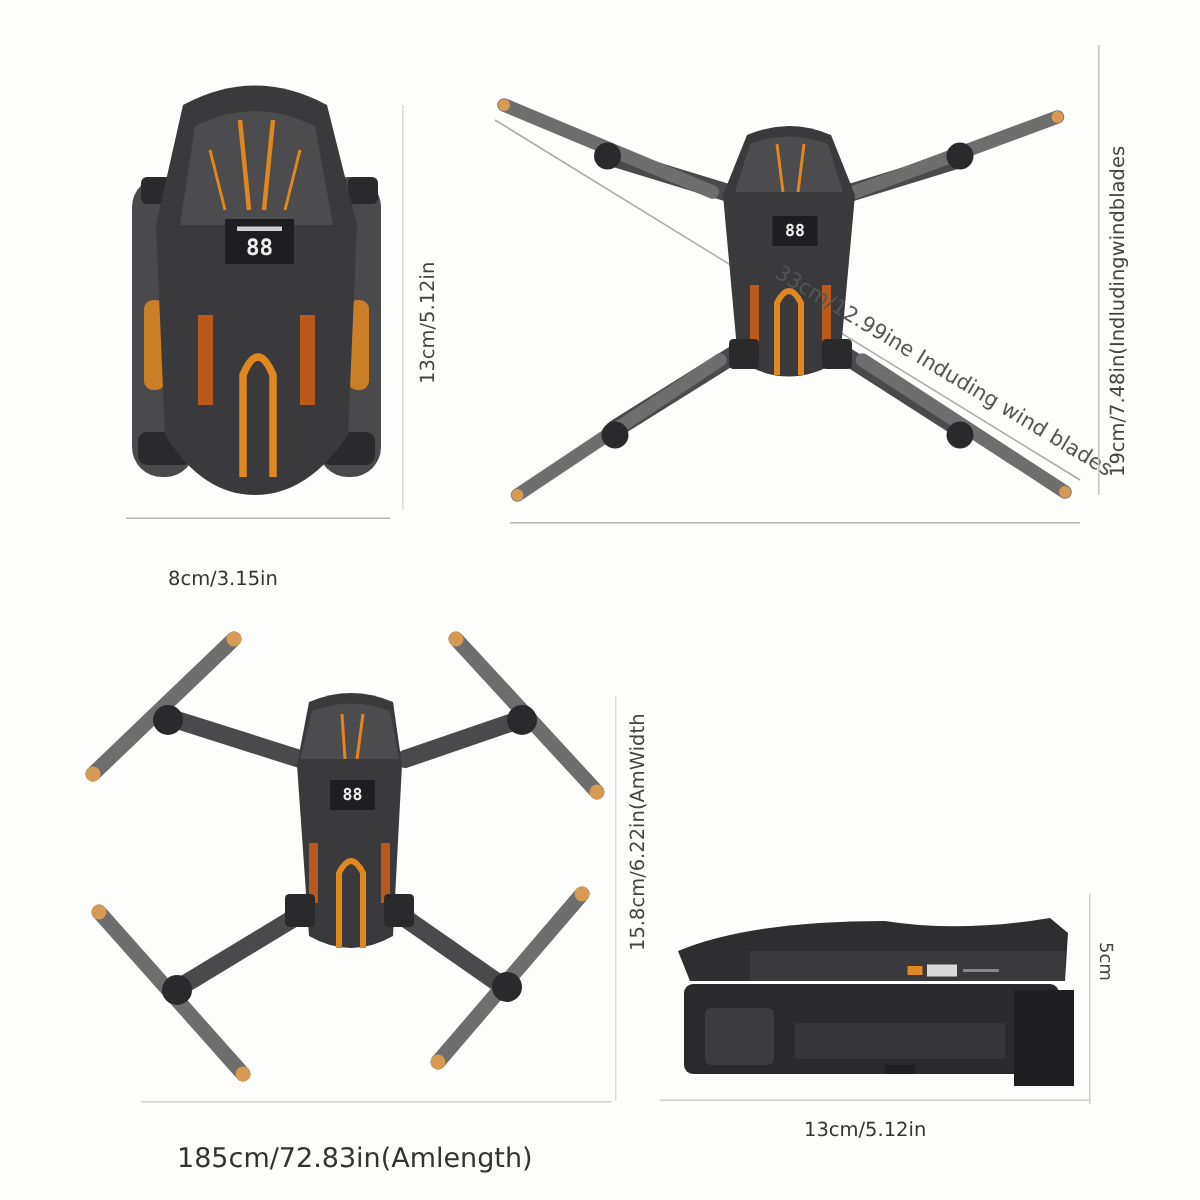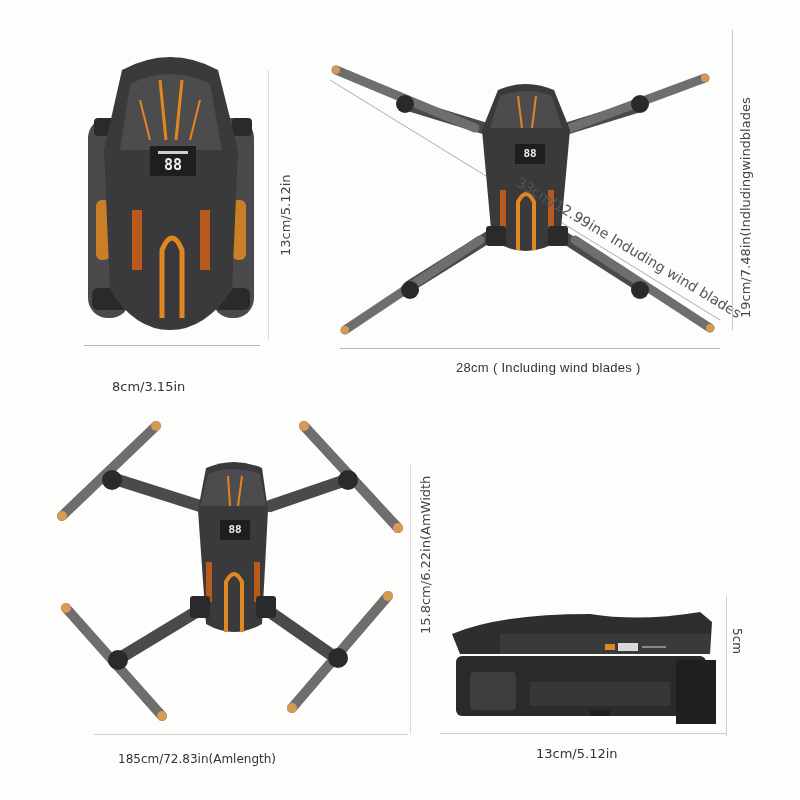--- a/index.html
+++ b/index.html
@@ -86,21 +86,20 @@
     <rect x="200" y="190" width="6" height="40" fill="#b95a1c"></rect>
     <rect x="248" y="190" width="6" height="40" fill="#b95a1c"></rect>
     <rect x="186" y="226" width="20" height="20" rx="3" fill="#2a2a2c"></rect>
     <rect x="248" y="226" width="20" height="20" rx="3" fill="#2a2a2c"></rect>
   </svg>
   <div class="abs" style="left:217px;top:147px;width:26px;text-align:center;font-weight:bold;font-size:11px;color:#eee;font-family:'DejaVu Sans Mono',monospace;">88</div>
 
   <div class="abs" style="left:222px;top:174px;font-size:14px;color:#555;white-space:nowrap;transform-origin:left top;transform:rotate(31deg);">33cm/12.99ine Induding wind blades</div>
 
   <div class="hline" style="left:40px;top:348px;width:380px;"></div>
-  <div class="label label-sans" style="left:156px;top:360px;">28cm ( Including wind blades )</div>
 
   <div class="vline" style="left:432px;top:30px;height:300px;"></div>
   <div class="vlabel" style="left:438px;top:318px;font-size:13px;">19cm/7.48in(Indludingwindblades</div>
 </div>
 
 <div class="abs" style="left:0;top:400px;width:440px;height:400px;">
   <svg width="440" height="400" style="left:0;top:0;">
 
     <line x1="200" y1="106" x2="118" y2="80" stroke="#4a4a4c" stroke-width="12" stroke-linecap="round"></line>
     <line x1="270" y1="106" x2="346" y2="80" stroke="#4a4a4c" stroke-width="12" stroke-linecap="round"></line>
@@ -131,21 +130,21 @@
     <rect x="220" y="120" width="30" height="20" fill="#1e1e20"></rect>
     <path d="M226 232 L226 182 Q234 166 242 182 L242 232" stroke="#e0871f" stroke-width="4" fill="none"></path>
     <rect x="206" y="162" width="6" height="40" fill="#b95a1c"></rect>
     <rect x="254" y="162" width="6" height="40" fill="#b95a1c"></rect>
     <rect x="190" y="196" width="20" height="22" rx="3" fill="#2a2a2c"></rect>
     <rect x="256" y="196" width="20" height="22" rx="3" fill="#2a2a2c"></rect>
   </svg>
   <div class="abs" style="left:222px;top:123px;width:26px;text-align:center;font-weight:bold;font-size:11px;color:#eee;font-family:'DejaVu Sans Mono',monospace;">88</div>
 
   <div class="hline" style="left:94px;top:334px;width:314px;background:#d2d2d2;"></div>
-  <div class="label" style="left:118px;top:352px;font-size:12px;">185cm/72.83in(Amlength)</div>
+  <div class="label" style="left:118px;top:362px;font-size:18px;">185cm/72.83in(Amlength)</div>
 
   <div class="vline" style="left:410px;top:64px;height:270px;background:#dcdcdc;"></div>
   <div class="vlabel" style="left:418px;top:234px;font-size:13px;">15.8cm/6.22in(AmWidth</div>
 </div>
 
 <div class="abs" style="left:440px;top:600px;width:360px;height:200px;">
   <svg width="360" height="200" style="left:0;top:0;">
 
     <path d="M12 34 Q60 14 150 14 Q200 22 260 12 L272 22 L270 54 L20 54 Z" fill="#2e2e30"></path>
     <rect x="60" y="34" width="210" height="20" fill="#3a3a3c"></rect>

